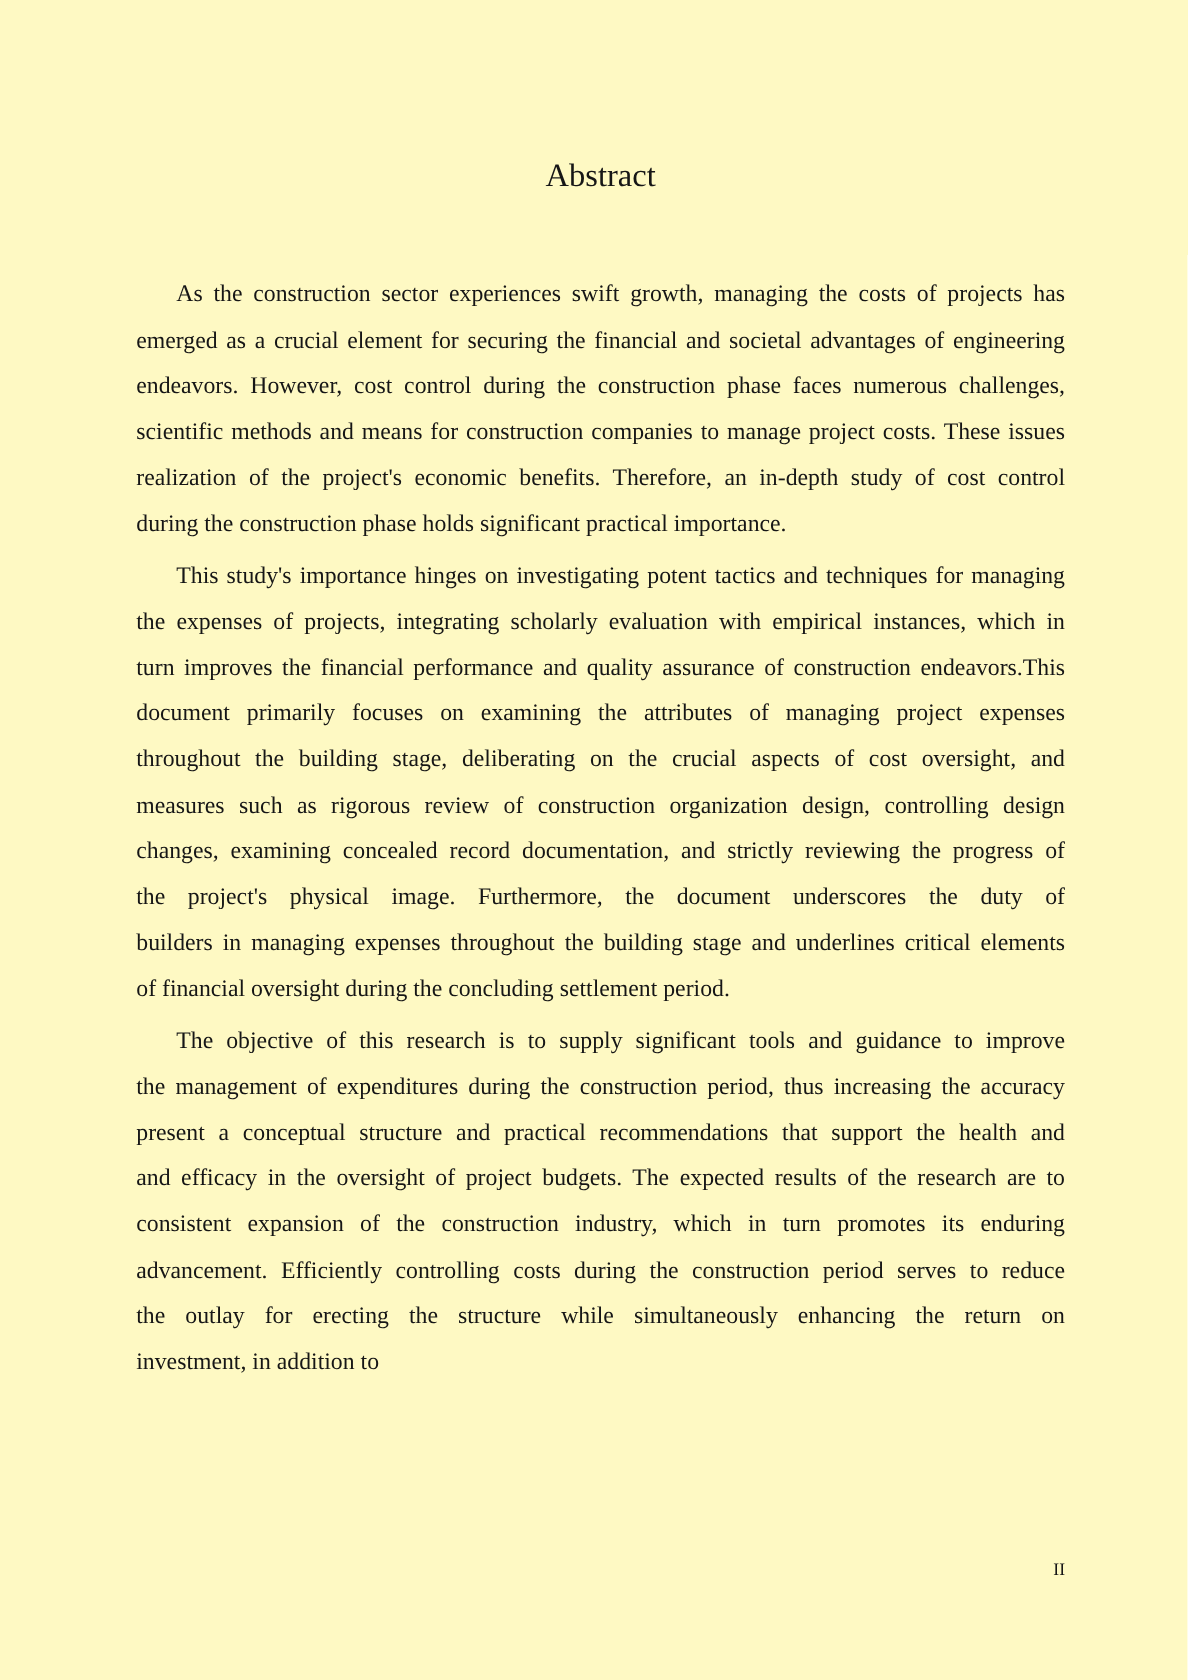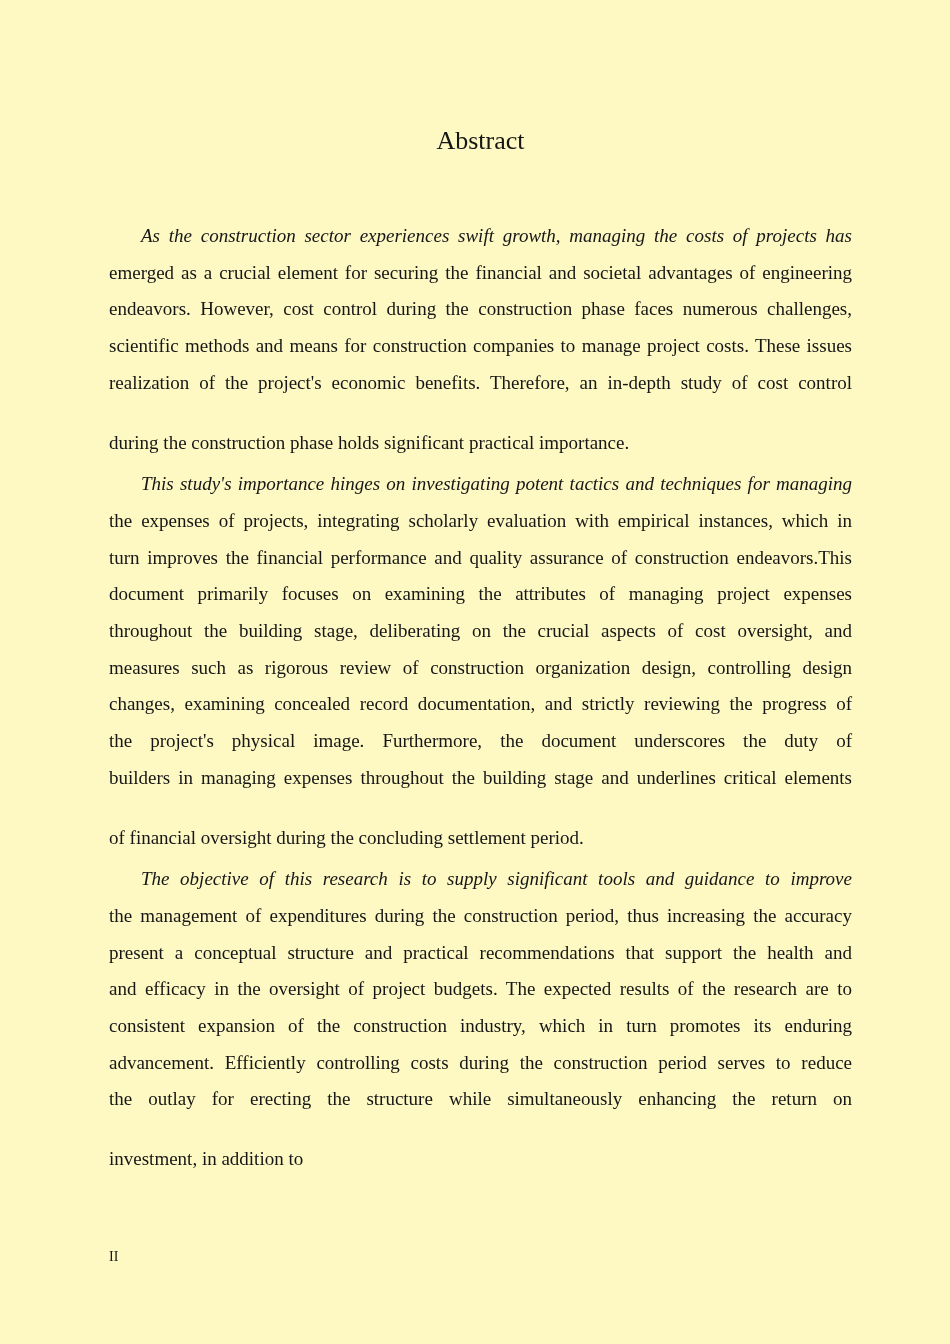--- a/index.html
+++ b/index.html
@@ -33,28 +33,28 @@
     width: 743px;
     font-size: 19px;
   }
   .paragraph { margin-bottom: 5px; }
   .line {
     line-height: 36.7px;
     text-align: justify;
     text-align-last: justify;
     white-space: normal;
   }
-  .line.first-line { text-indent: 32px; font-style: italic; }
-  .line.last-line { text-align-last: left; margin-top: 23px; }
+  .line.first-line { text-indent: 32px; }
+  .line.last-line { text-align-last: left; }
   .page-number {
     position: absolute;
     top: 1248px;
     left: 109px;
     width: 743px;
-    text-align: left;
+    text-align: right;
     font-size: 14px;
     line-height: 18px;
   }
 </style>
 </head>
 <body>
 
 <div class="page">
   <h1 class="doc-title">Abstract</h1>
 

